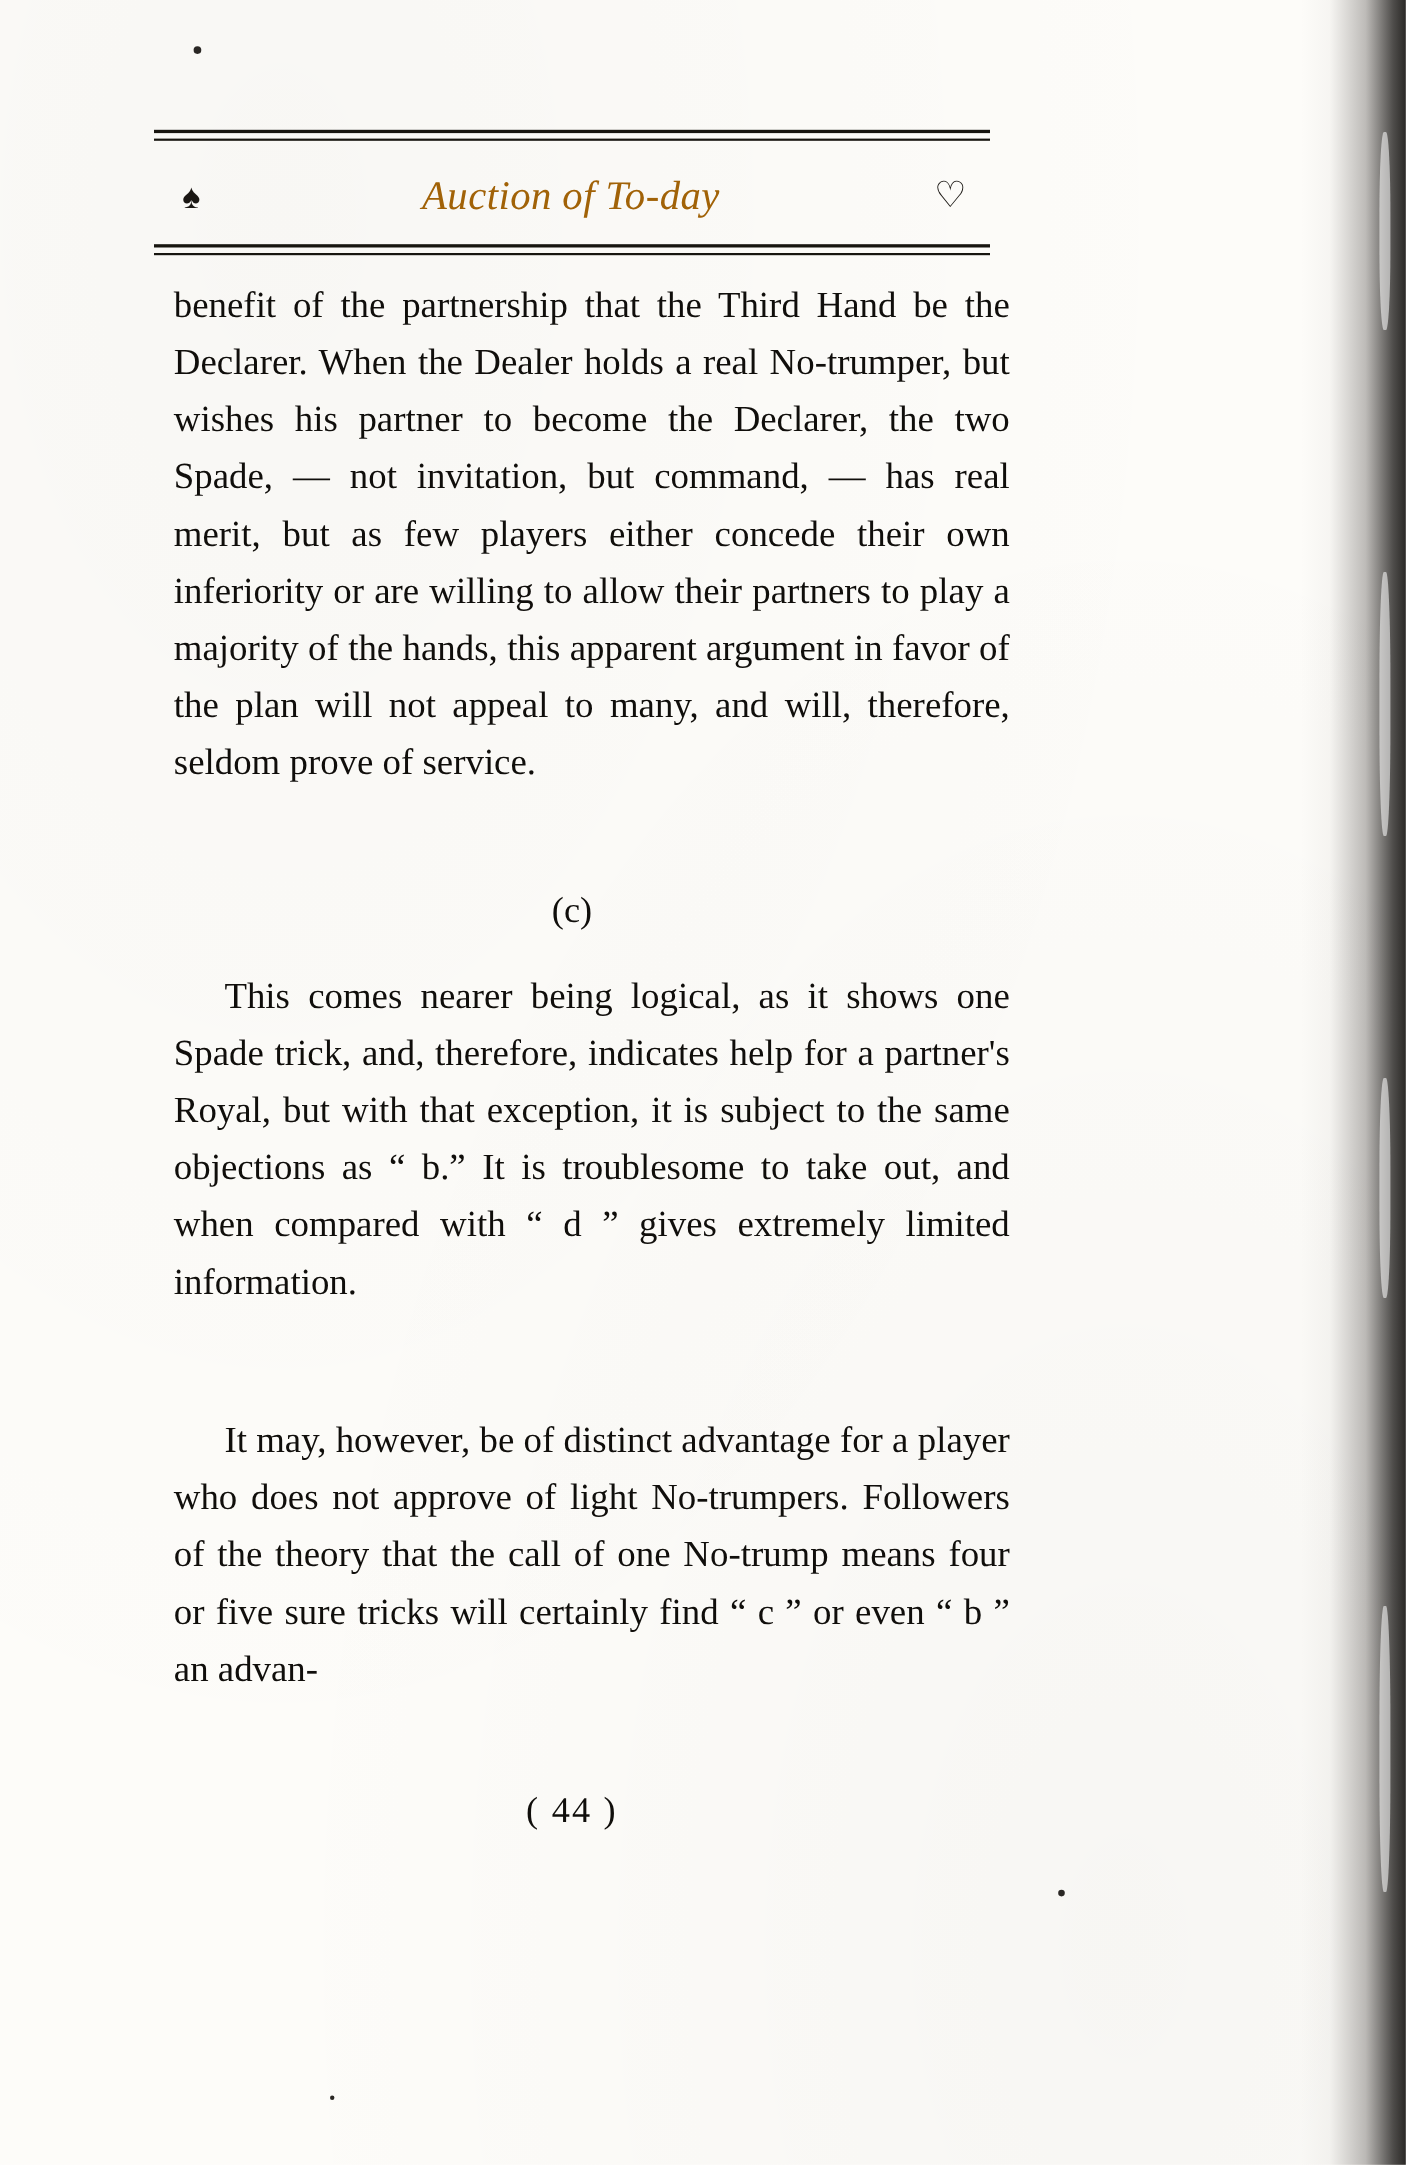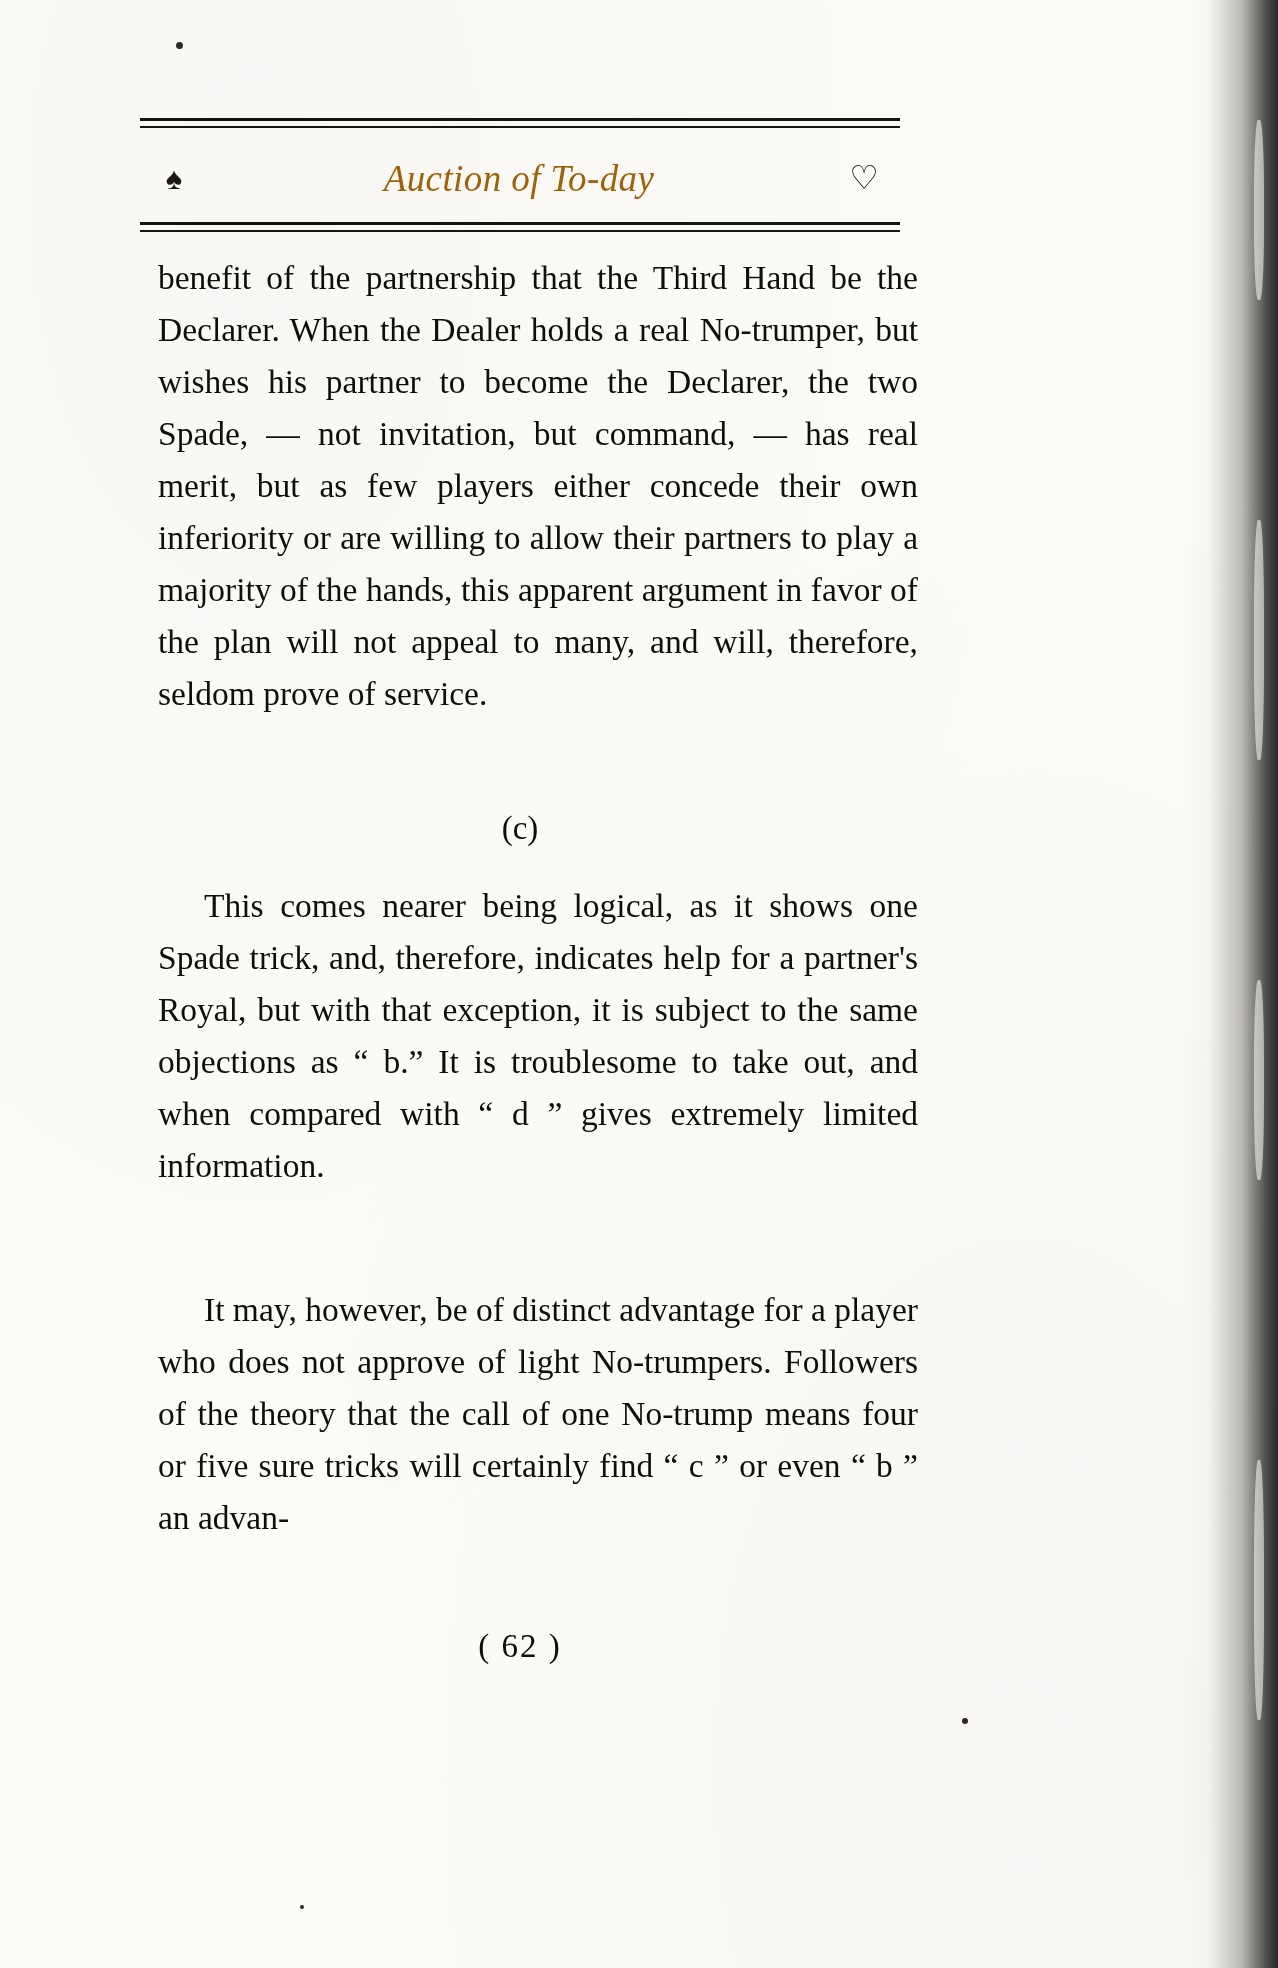--- a/index.html
+++ b/index.html
@@ -175,21 +175,21 @@
     <div class="rule-bottom"></div>
 
     <div class="body-block p1">benefit of the partnership that the Third Hand be the Declarer. When the Dealer holds a real No-trumper, but wishes his partner to become the Declarer, the two Spade, — not invitation, but command, — has real merit, but as few players either concede their own inferiority or are willing to allow their partners to play a majority of the hands, this apparent argument in favor of the plan will not appeal to many, and will, therefore, seldom prove of service.</div>
 
     <div class="section-label">(c)</div>
 
     <div class="body-block p2 p-indent">This comes nearer being logical, as it shows one Spade trick, and, therefore, indicates help for a partner's Royal, but with that exception, it is subject to the same objections as “ b.” It is troublesome to take out, and when compared with “ d ” gives extremely limited information.</div>
 
     <div class="body-block p3 p-indent">It may, however, be of distinct advantage for a player who does not approve of light No-trumpers. Followers of the theory that the call of one No-trump means four or five sure tricks will certainly find “ c ” or even “ b ” an advan-</div>
 
-    <div class="folio">( 62 )</div>
+    <div class="folio">( 44 )</div>
 
   </div>
 
   <div class="right-edge"></div>
   <div class="edge-fleck" style="top:120px; height:180px;"></div>
   <div class="edge-fleck" style="top:520px; height:240px;"></div>
   <div class="edge-fleck" style="top:980px; height:200px;"></div>
   <div class="edge-fleck" style="top:1460px; height:260px;"></div>
 
 </div>

